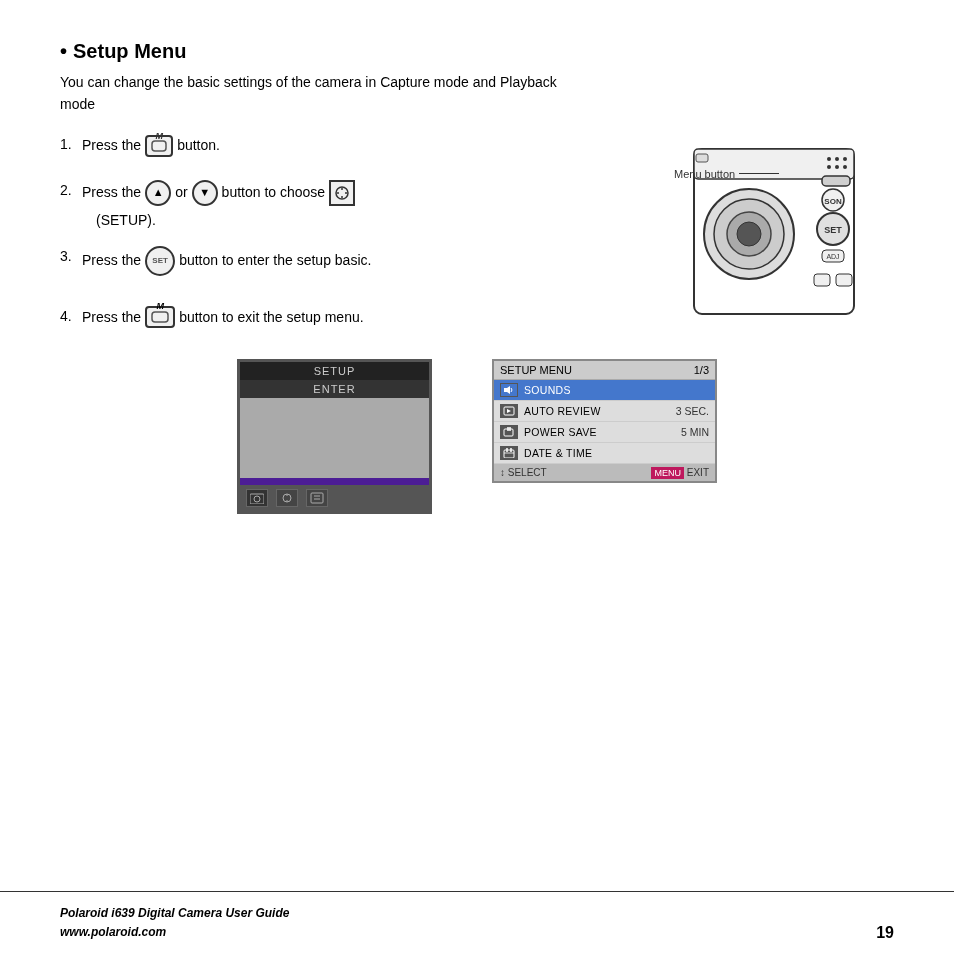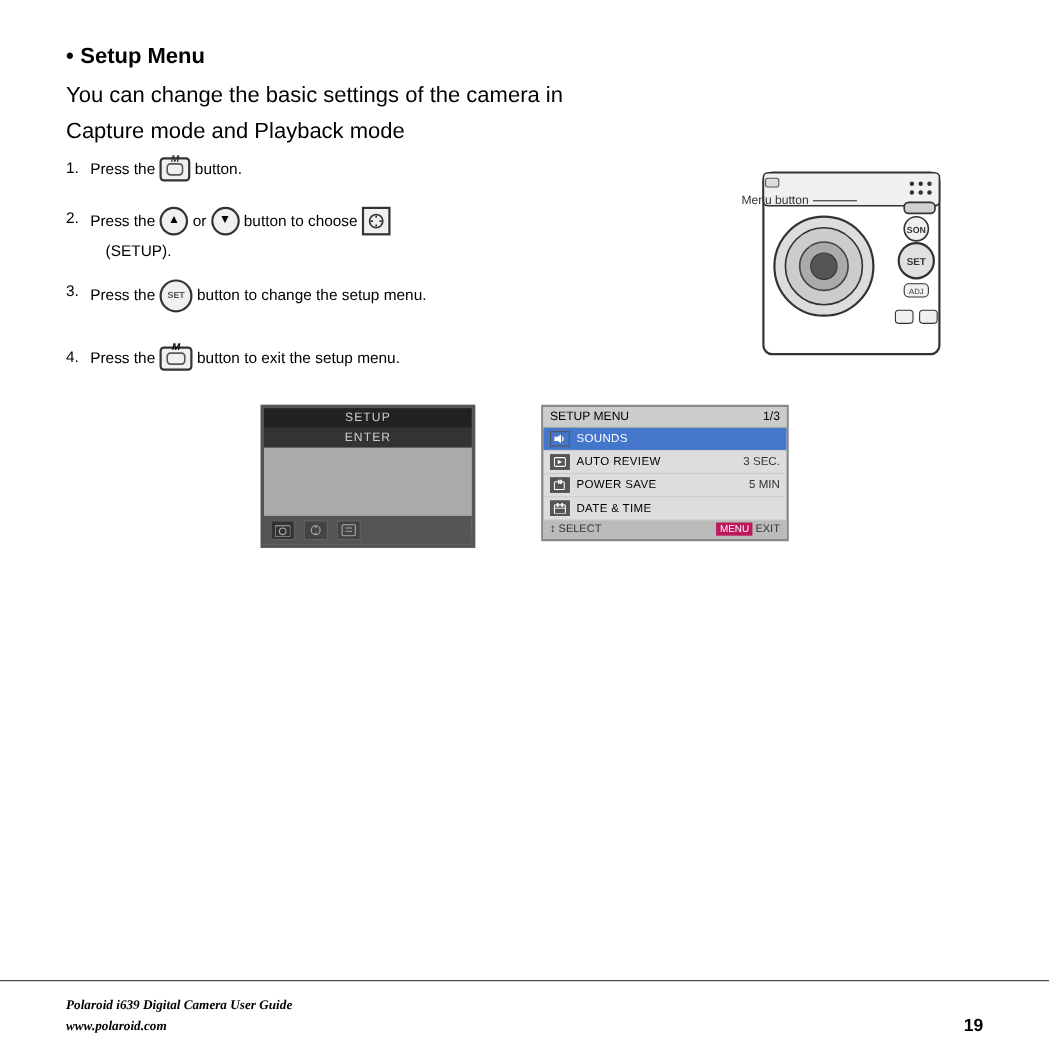--- a/index.html
+++ b/index.html
@@ -13,23 +13,23 @@
     }
 
     .page {
       width: 954px;
       height: 954px;
       background: #fff;
       padding: 40px 60px 30px 60px;
       position: relative;
     }
     .intro-text {
-      font-size: 20px;
+      font-size: 14px;
       line-height: 1.6;
-      margin-bottom: 7px;
+      margin-bottom: 18px;
       max-width: 520px;
     }
 
     
     .steps-container {
       display: flex;
       flex-direction: row;
       position: relative;
     }
     .steps-left {
@@ -139,22 +139,22 @@
       flex-direction: row;
       gap: 60px;
       margin-top: 30px;
       justify-content: center;
       align-items: flex-start;
     }
 
     
     .lcd-screen {
       width: 195px;
-      height: 130px;
-      background: #737373;
+      height: 155px;
+      background: #4c1d95;
       border: 3px solid #555;
       position: relative;
       overflow: hidden;
     }
     .lcd-setup-bar {
       background: #222;
       color: #ccc;
       font-size: 11px;
       text-align: center;
       padding: 3px 0;
@@ -266,21 +266,20 @@
       padding: 12px 60px;
       display: flex;
       justify-content: space-between;
       align-items: flex-end;
     }
     .footer-left {
       font-size: 12px;
       font-weight: bold;
       font-style: italic;
       line-height: 1.6;
-      font-family: Liberation Serif, serif;
     }
     .footer-right {
       font-size: 16px;
       font-weight: bold;
     }
   </style>
 </head>
 <body>
 
 <div class="page">
@@ -331,21 +330,21 @@
           </span>
         </span>
       </div>
       <div style="margin-left:36px; margin-top:-16px; margin-bottom:18px; font-size:14px;">(SETUP).</div>
 
       <div class="step">
         <span class="step-num">3.</span>
         <span class="step-content">
           <span>Press the</span>
           <span class="btn-icon-set" style="width:30px;height:30px;font-size:8px;font-weight:bold;">SET</span>
-          <span>button to change the setup menu.</span>
+          <span>button to enter the setup basic.</span>
         </span>
       </div>
 
     </div>
 
     <div class="camera-illustration">
       <svg width="220" height="200" viewBox="0 0 220 200">
 
         <rect x="20" y="15" width="160" height="165" rx="8" ry="8" fill="white" stroke="#333" stroke-width="2"></rect>
 

